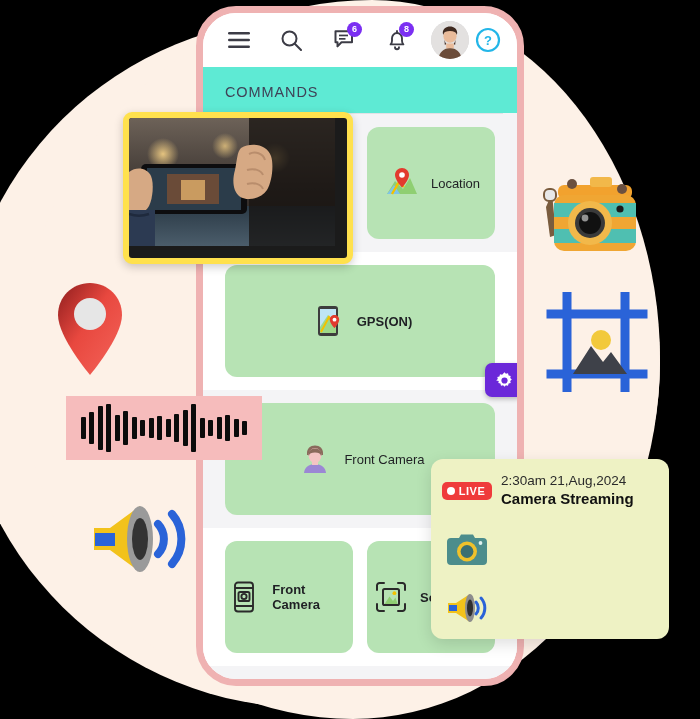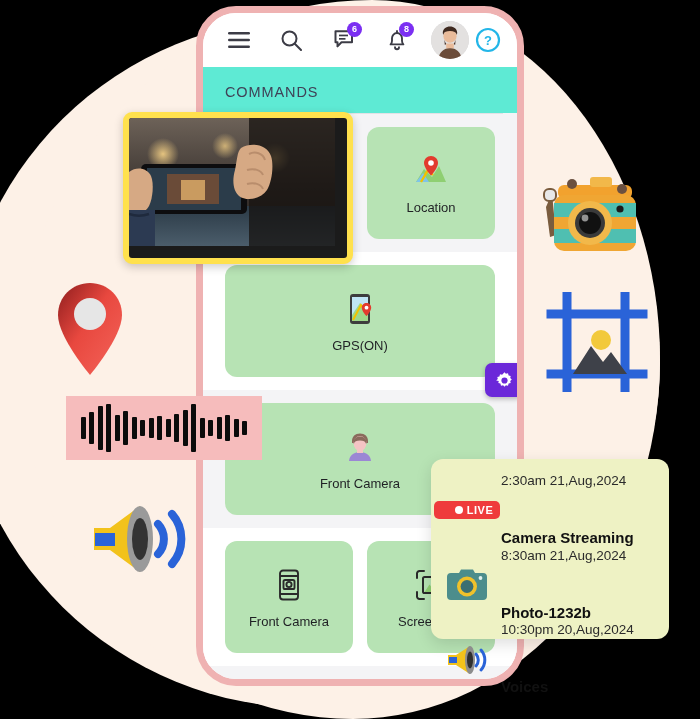--- a/index.html
+++ b/index.html
@@ -31,23 +31,23 @@
           background:#d8d8d8;margin-left:6px;flex:0 0 auto;position:relative;}
   .helpbtn{margin-left:6px;width:26px;height:26px;flex:0 0 auto;}
 
   
   .screen{flex:1;background:#f4f4f6;overflow:hidden;position:relative;}
   .sec-title{font-size:14.5px;letter-spacing:.9px;color:#3f4257;
              padding:17px 0 13px 22px;background:#5eead4;font-weight:500;}
   .divider{height:1px;background:#e2e2e6;margin:0 14px;}
 
   .row{display:flex;gap:14px;padding:13px 22px;background:#f4f4f6;}
-  .row.alt{background:#ffffff;}
+  .row.alt{background:#ffffff;font-weight:bold;}
   .tile{flex:1;height:112px;background:#b7e3b4;border-radius:12px;
-        display:flex;flex-direction:column;align-items:center;
+        display:flex;align-items:center;
         justify-content:center;gap:9px;}
   .tile-ico{width:40px;height:40px;display:flex;align-items:center;justify-content:center;}
   .tile-lbl{font-size:13px;color:#1f2024;}
 
   
   #gear-btn{position:absolute;right:-6px;top:296px;width:38px;height:34px;
             background:#6b28d9;border-radius:7px;display:flex;align-items:center;
             justify-content:center;z-index:40;box-shadow:0 2px 5px rgba(0,0,0,.25);}
 
   
@@ -56,23 +56,23 @@
               overflow:hidden;z-index:50;box-shadow:0 3px 10px rgba(0,0,0,.2);}
 
   
   #notif{position:absolute;left:431px;top:459px;width:238px;height:180px;
          background:#eef2c4;border-radius:12px;z-index:60;
          box-shadow:0 5px 16px rgba(0,0,0,.13);padding:14px 12px;
          box-sizing:border-box;display:flex;flex-direction:column;justify-content:space-between;}
   .nrow{display:flex;align-items:center;gap:10px;}
   .nico{width:48px;flex:0 0 48px;display:flex;align-items:center;justify-content:center;}
   .ntime{font-size:13.5px;color:#2b2b2b;line-height:1.25;}
-  .ntitle{font-size:15px;font-weight:bold;color:#111;line-height:1.25;margin-top:39px;}
+  .ntitle{font-size:15px;font-weight:bold;color:#111;line-height:1.25;}
   .live{background:#ef3b3b;color:#fff;border-radius:5px;font-size:11px;
-        font-weight:bold;letter-spacing:.5px;padding:3px 7px 3px 21px;
+        font-weight:bold;letter-spacing:.5px;padding:3px 7px 3px 5px;
         display:flex;align-items:center;gap:4px;}
   .live i{width:8px;height:8px;background:#fff;border-radius:50%;display:block;}
 
   
   .decor{position:absolute;z-index:30;}
   #pin-decor{left:52px;top:281px;width:76px;height:96px;}
   #wave-decor{left:66px;top:396px;width:196px;height:64px;background:#f6bcbc;
               display:flex;align-items:center;justify-content:center;gap:3.5px;
               z-index:55;}
   #wave-decor span{display:block;width:5px;background:#0b0b0b;border-radius:1px;}
@@ -318,42 +318,34 @@
 
   <div class="nrow">
     <div class="nico">
       <svg width="42" height="34" viewBox="0 0 42 34">
         <path d="M13 5l2-3.4h12L29 5h8a4 4 0 0 1 4 4v19a4 4 0 0 1-4 4H5a4 4 0 0 1-4-4V9a4 4 0 0 1 4-4z" fill="#4c8d8c"></path>
         <circle cx="21" cy="18.5" r="10" fill="#f0c12b"></circle>
         <circle cx="21" cy="18.5" r="6.4" fill="#3b6f72"></circle>
         <circle cx="34.5" cy="10" r="1.9" fill="#dff0ef"></circle>
       </svg>
     </div>
-    <div>
-      <div class="ntime">8:30am 21,Aug,2024</div>
-      <div class="ntitle">Photo-1232b</div>
-    </div>
   </div>
 
   <div class="nrow">
     <div class="nico">
       <svg width="44" height="34" viewBox="0 0 44 34">
         <path d="M3 12h8l14-9v28l-14-9H3z" fill="#f2c21b"></path>
         <ellipse cx="25" cy="17" rx="5" ry="14" fill="#8d8d8d"></ellipse>
         <ellipse cx="25" cy="17" rx="3" ry="8.5" fill="#2f2f2f"></ellipse>
         <path d="M4 14h8v6H4z" fill="#2a63d8"></path>
         <g fill="none" stroke="#2a63d8" stroke-width="3" stroke-linecap="round">
           <path d="M31 11a9 9 0 0 1 0 12"></path>
             <path d="M36 7a15 15 0 0 1 0 20"></path>
           </g>
       </svg>
-    </div>
-    <div>
-      <div class="ntime">10:30pm 20,Aug,2024</div>
-      <div class="ntitle">Voices</div>
     </div>
   </div>
 </div>
 
 <div class="decor" id="pin-decor">
   <svg width="76" height="96" viewBox="0 0 76 96">
     <defs>
         <linearGradient id="pg" x1="0" y1="0" x2="1" y2="1">
       <stop offset="0" stop-color="#8e1d1d"></stop>
           <stop offset=".45" stop-color="#e8483f"></stop>

